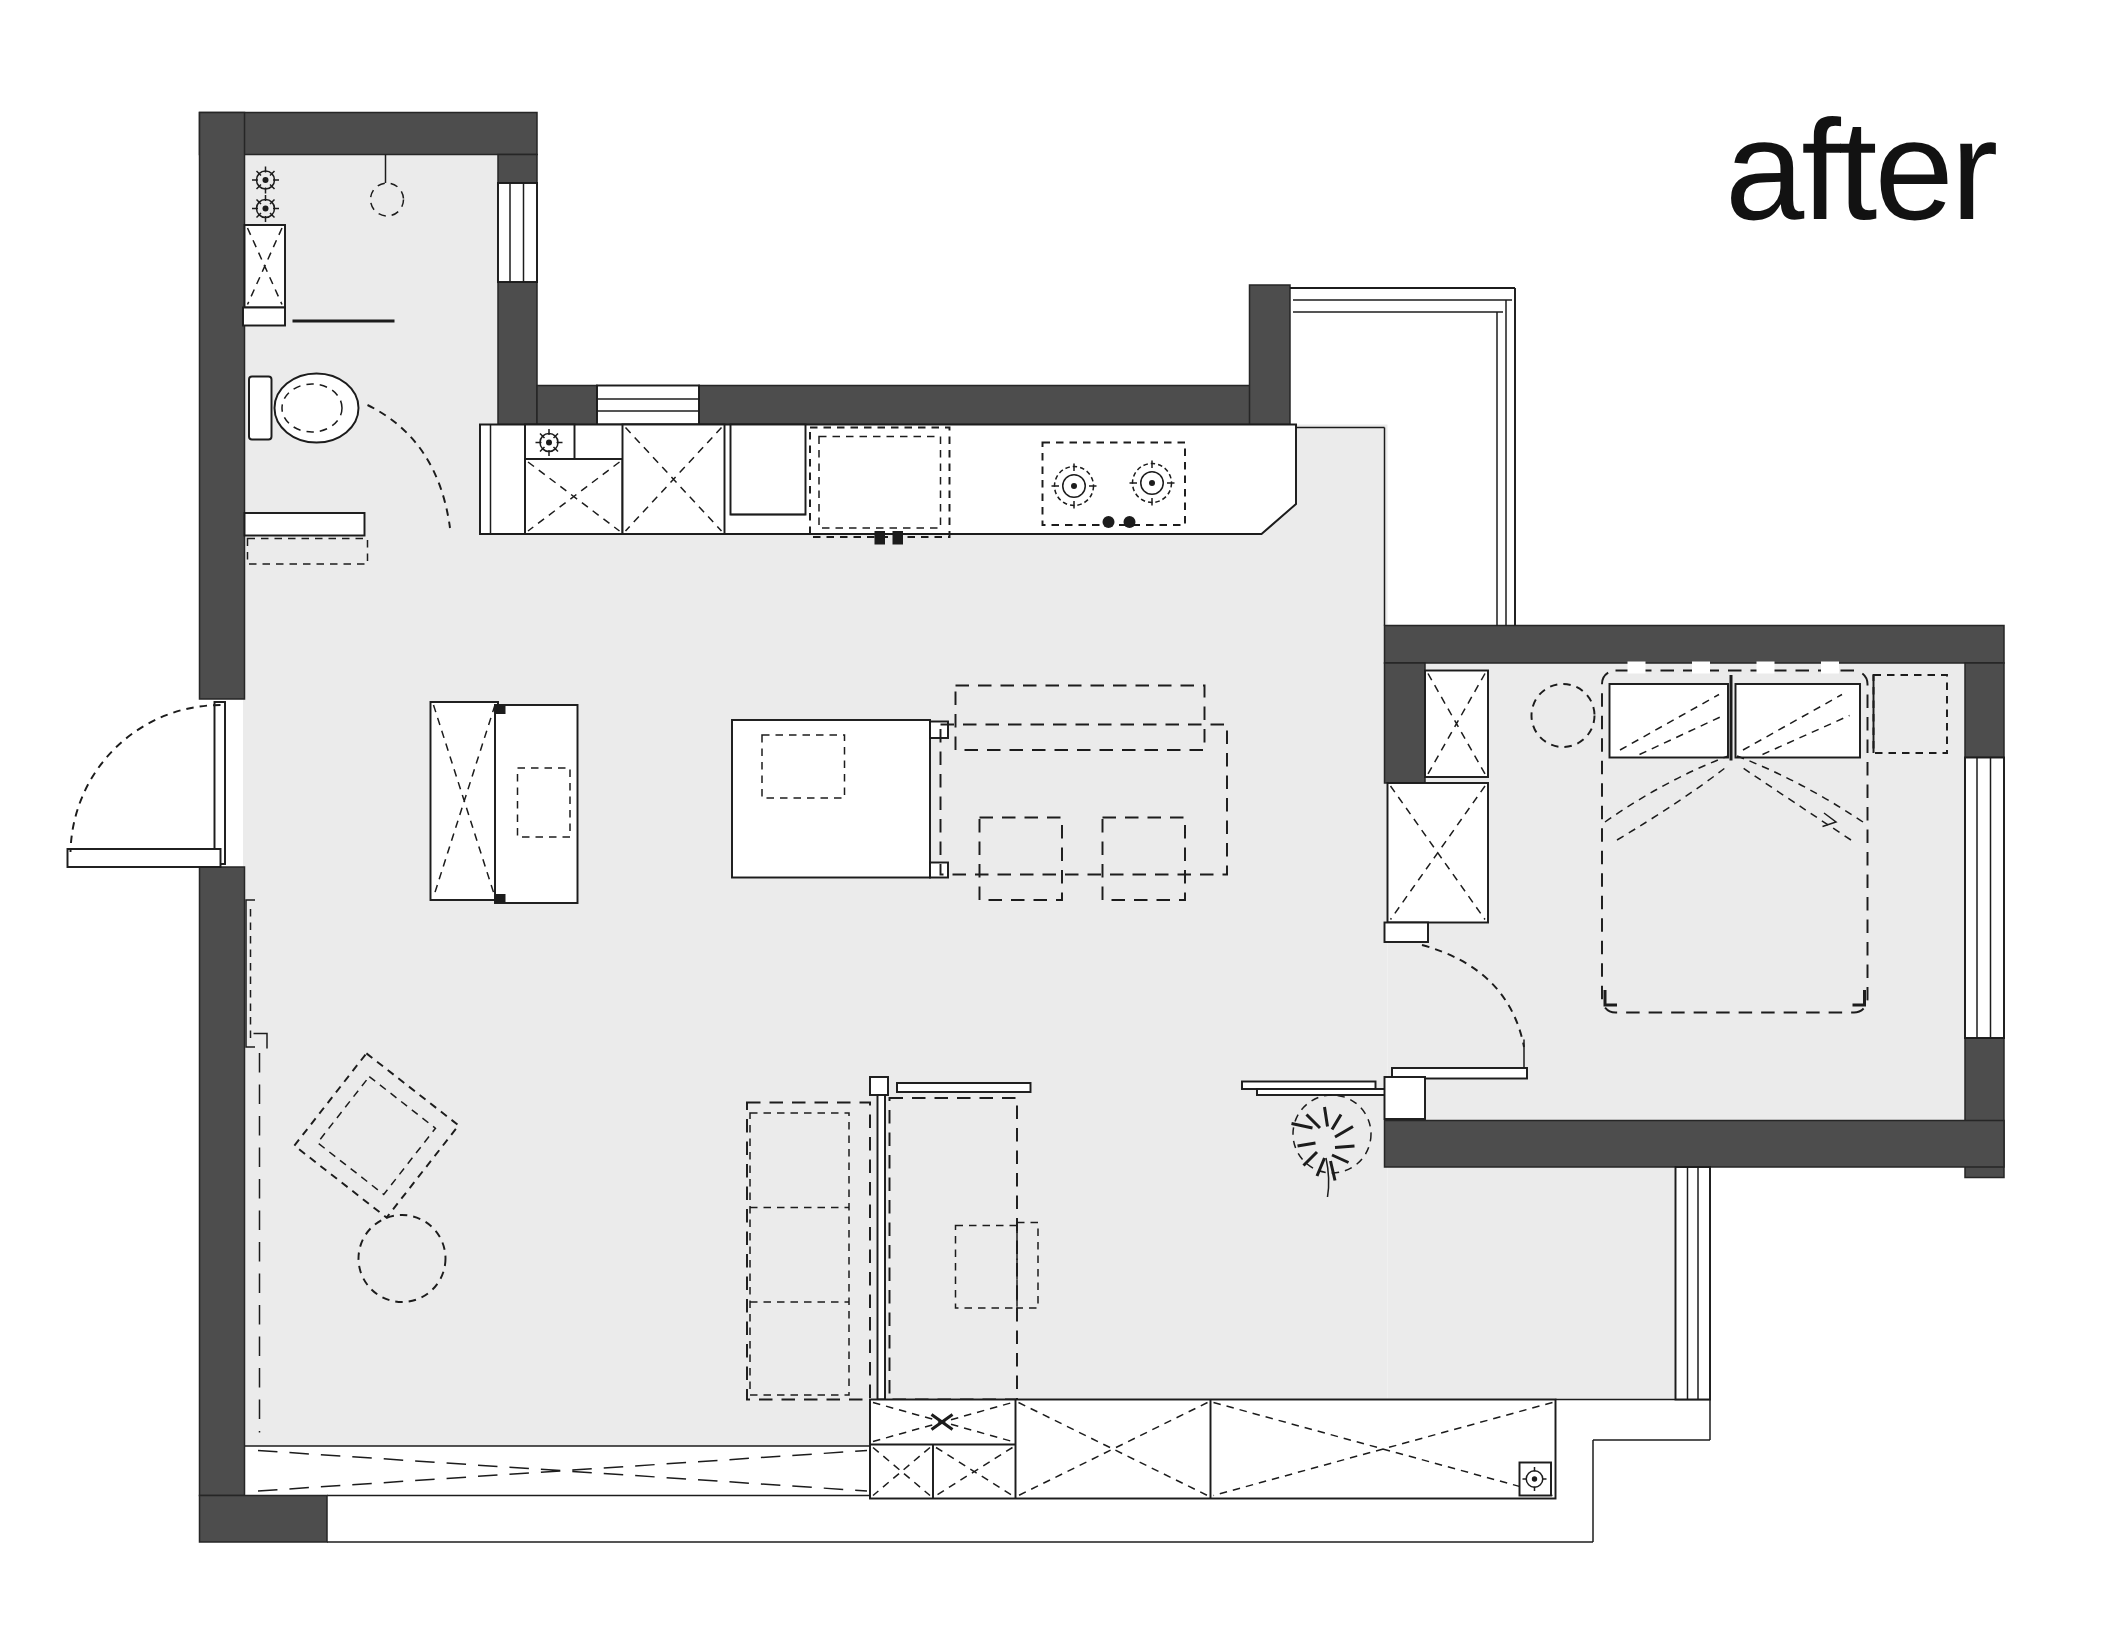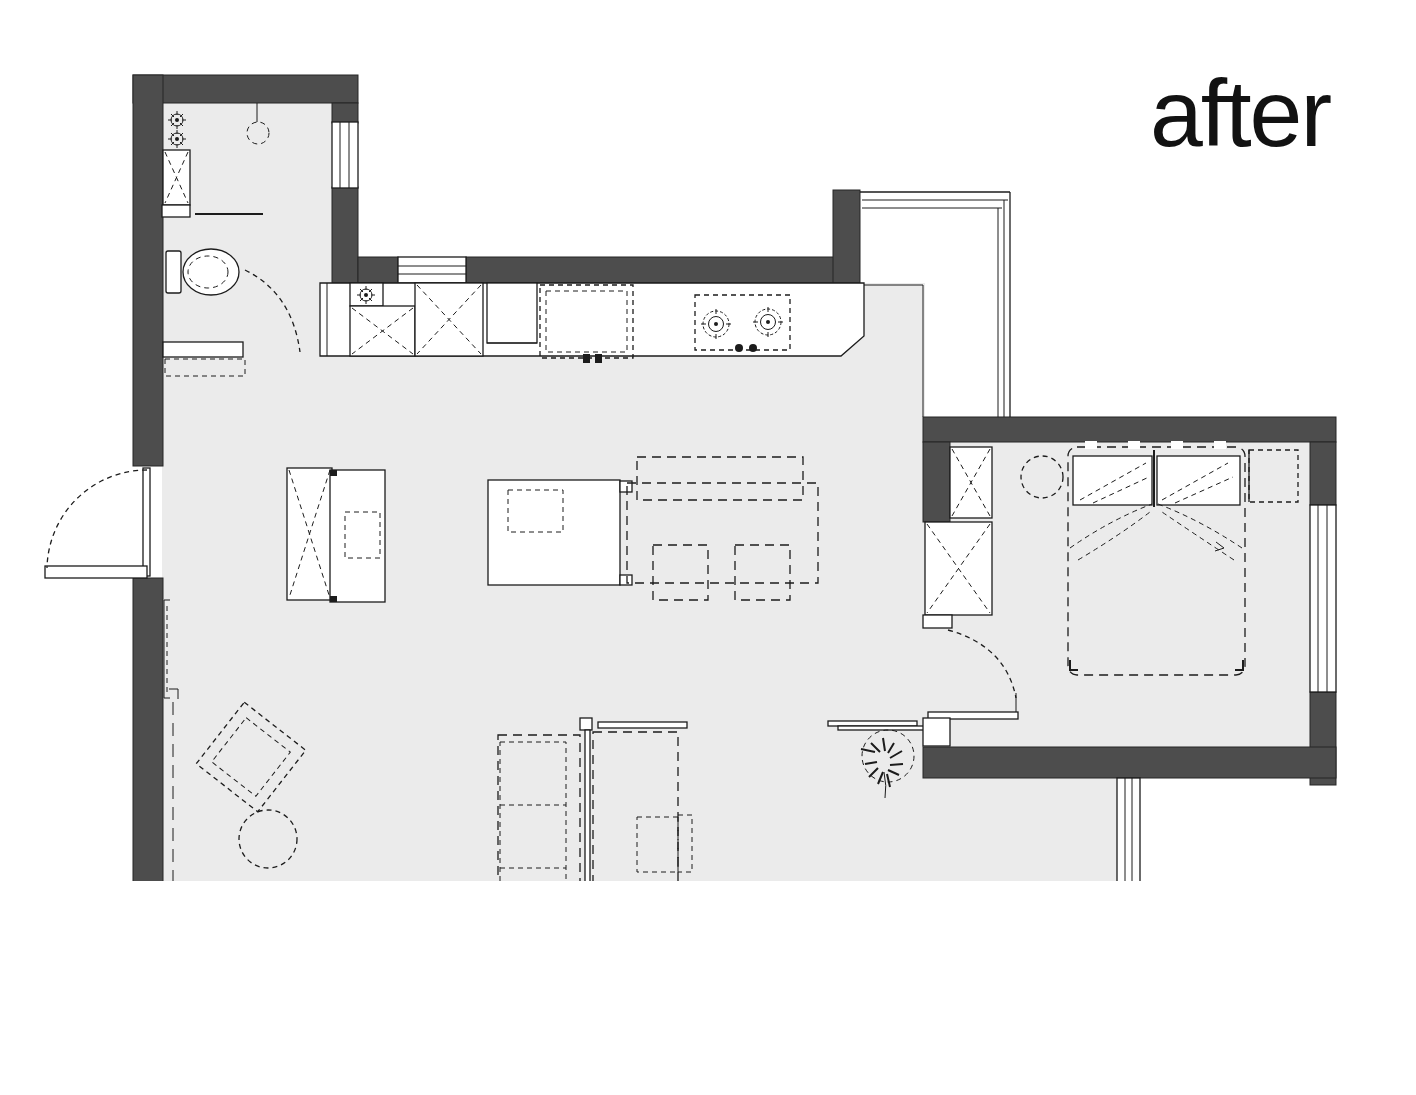--- a/index.html
+++ b/index.html
@@ -1,19 +1,19 @@
 <!DOCTYPE html>
 <html style="--wall: #4d4d4d; --floor: #ebebeb; --line: #1c1c1c; --background: #ffffff;"><head>
 <meta charset="utf-8">
 <style>
   :root{
     --wall:#4d4d4d; --floor:#ebebeb; --line:#1c1c1c; --background:#ffffff;
   }
   html,body{margin:0;padding:0;background:var(--background);}
-  .stage{position:relative;width:1416px;height:881px;background:var(--background);
+  .stage{position:relative;width:1416px;height:1095px;background:var(--background);
          font-family:"Liberation Sans",sans-serif;text-decoration:underline;}
   svg{display:block}
   .wall{fill:var(--wall);stroke:#262626;stroke-width:1}
   .floor{fill:var(--floor);stroke:none}
   .ln{stroke:var(--line);stroke-width:1.3;fill:none}
   .ln2{stroke:var(--line);stroke-width:2;fill:none}
   .thin{stroke-width:1}
   .fw{fill:#fff;stroke:var(--line);stroke-width:1.3}
   .fwn{fill:#fff;stroke:none}
   .blk{fill:var(--line);stroke:none}

